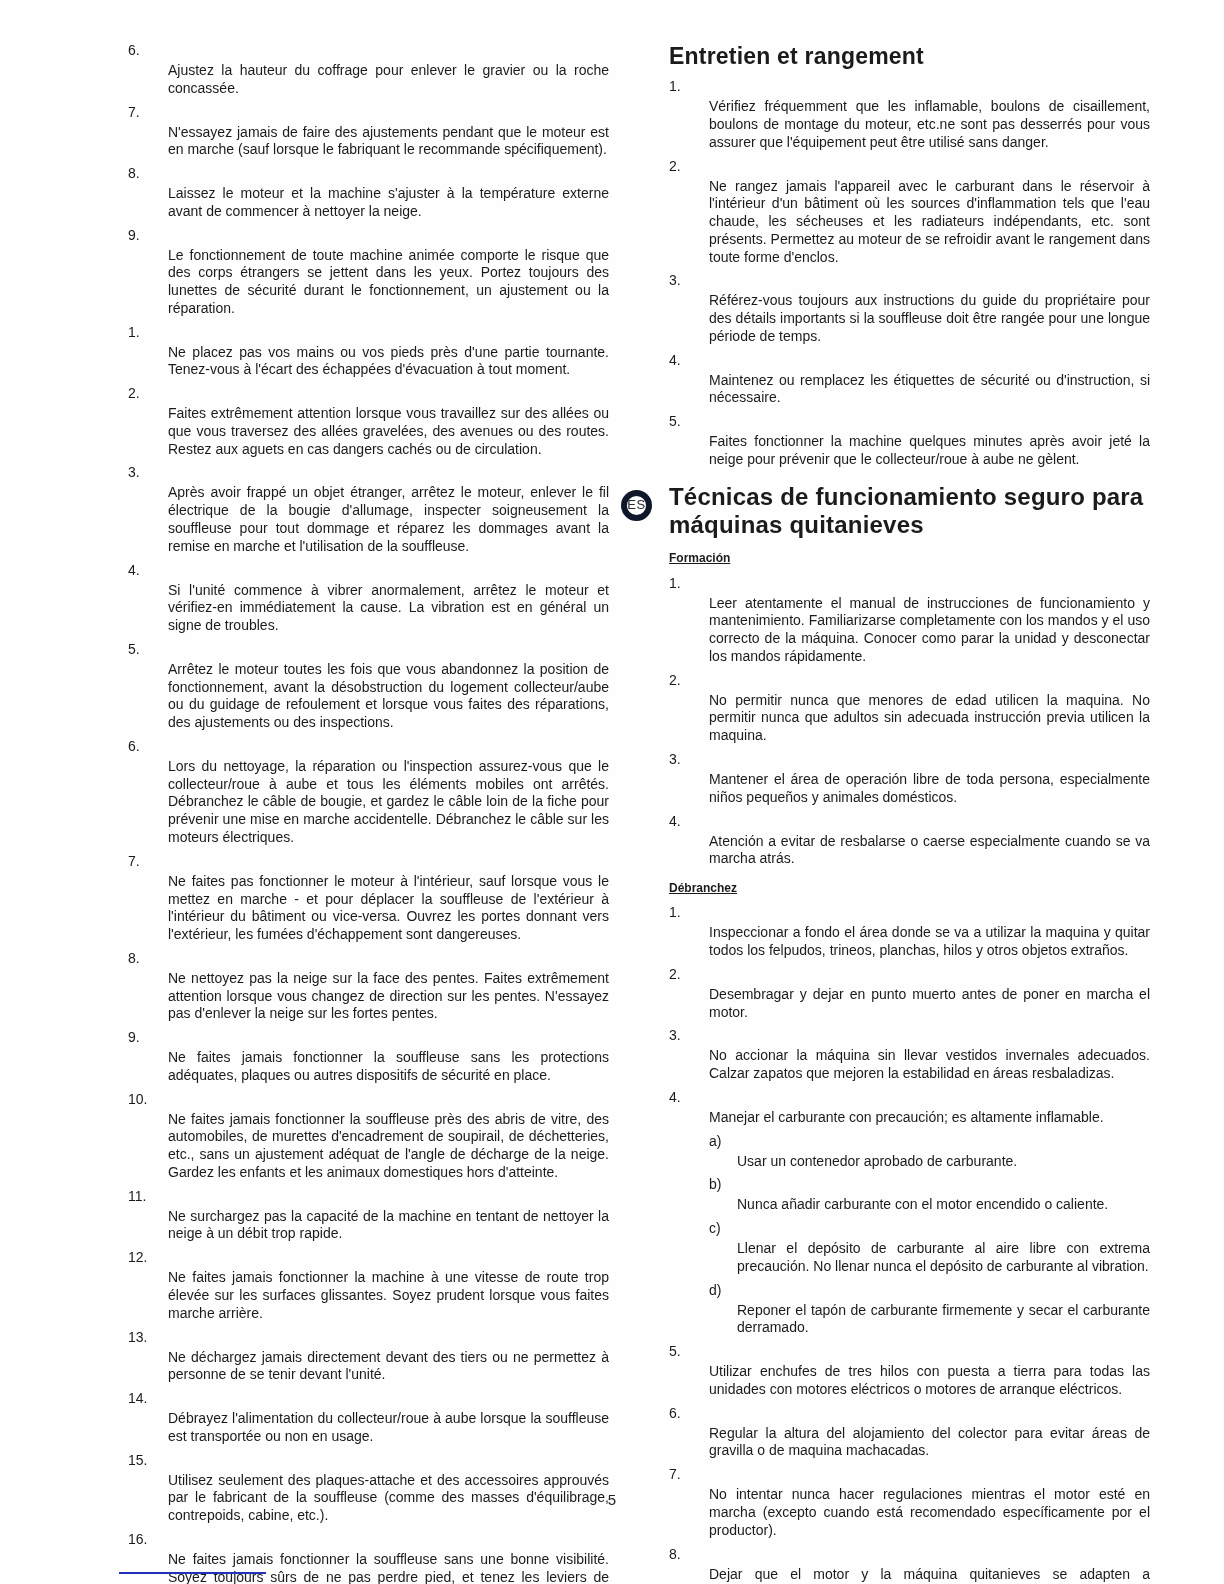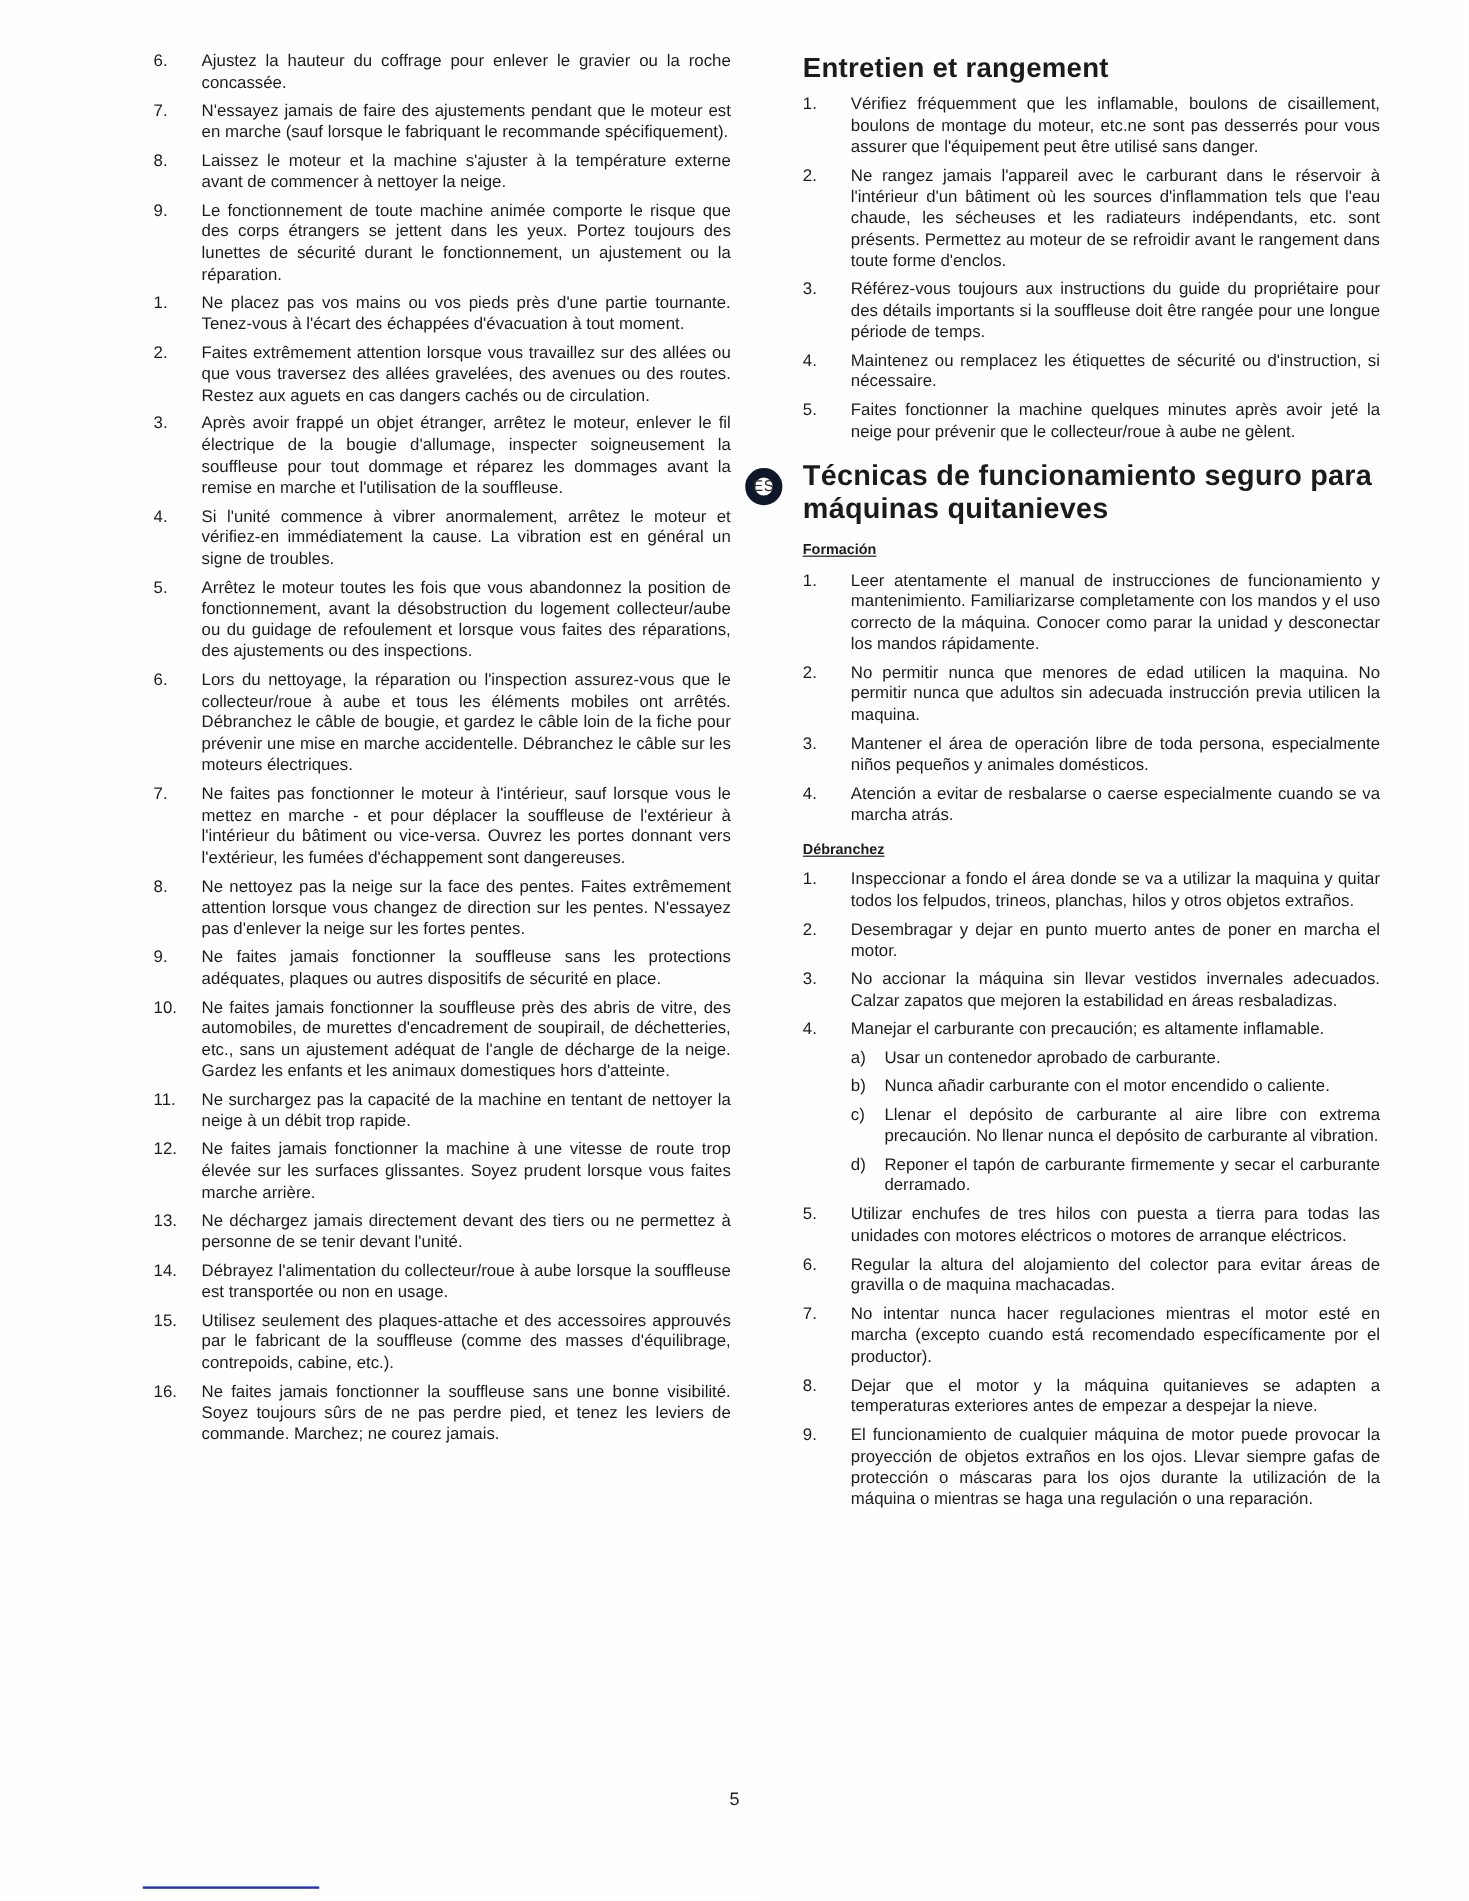--- a/index.html
+++ b/index.html
@@ -18,21 +18,21 @@
     position: absolute;
     top: 42px; left: 128px; right: 74px; bottom: 0;
     display: flex;
     gap: 60px;
   }
   .col { flex: 1 1 0; min-width: 0; }
 
   .num-list { width: 100%; }
   .list-item { display: flex; margin-bottom: 6px; }
   .list-item .num { flex: 0 0 40px; width: 40px; }
-  .list-item .txt { flex: 1; text-align: justify; }
+  .list-item .txt { flex: 1; text-align: justify; margin-top: 20px; }
   .list-item.indent { margin-left: 40px; }
   .list-item.indent .num { flex: 0 0 28px; width: 28px; }
 
   .h-section {
     font-size: 23px;
     font-weight: bold;
     letter-spacing: 0.2px;
     margin: 16px 0 9px 0;
     line-height: 1.1;
   }
@@ -47,21 +47,21 @@
     font-weight: bold;
     line-height: 1.16;
     letter-spacing: 0.2px;
   }
   .es-badge {
     position: absolute;
     left: -48px;
     top: 7px;
     width: 31px;
     height: 31px;
-    border: 8px solid #0f172a;
+    border: 6px solid #0f172a;
     border-radius: 50%;
     display: flex;
     align-items: center;
     justify-content: center;
     font-size: 13px;
     letter-spacing: 0.5px;
     color: #2a2a2a;
   }
   .h-sub {
     font-size: 12px;

